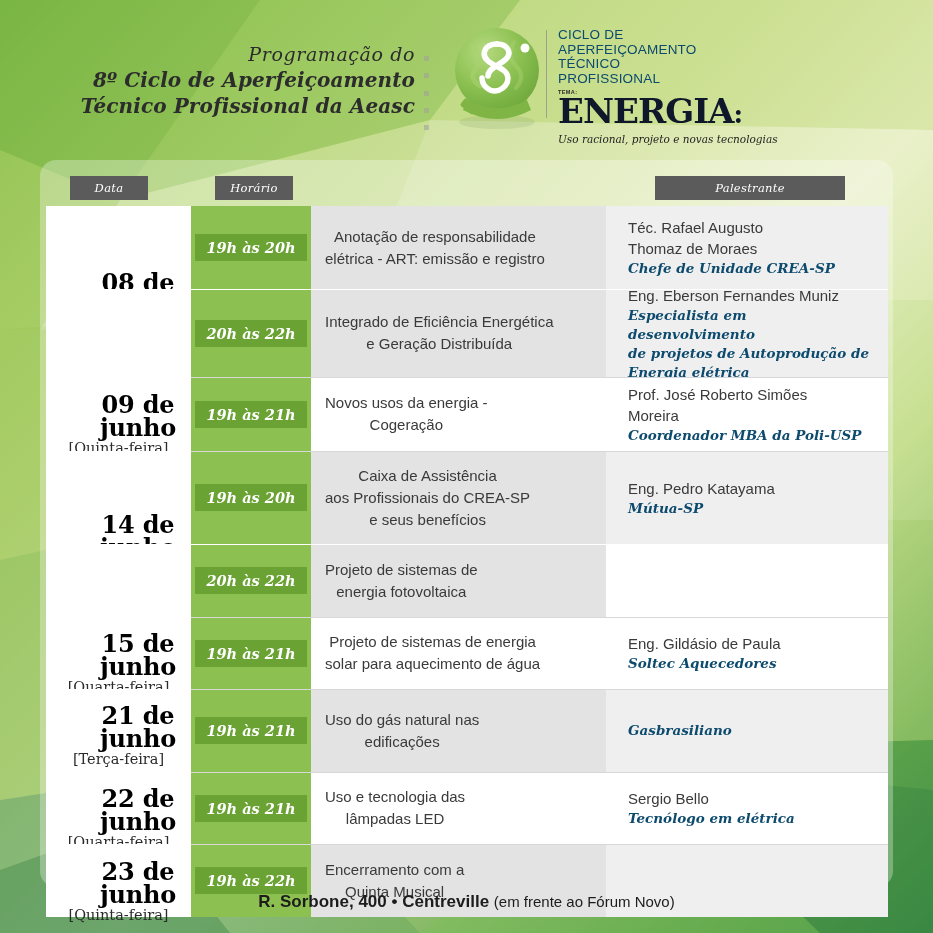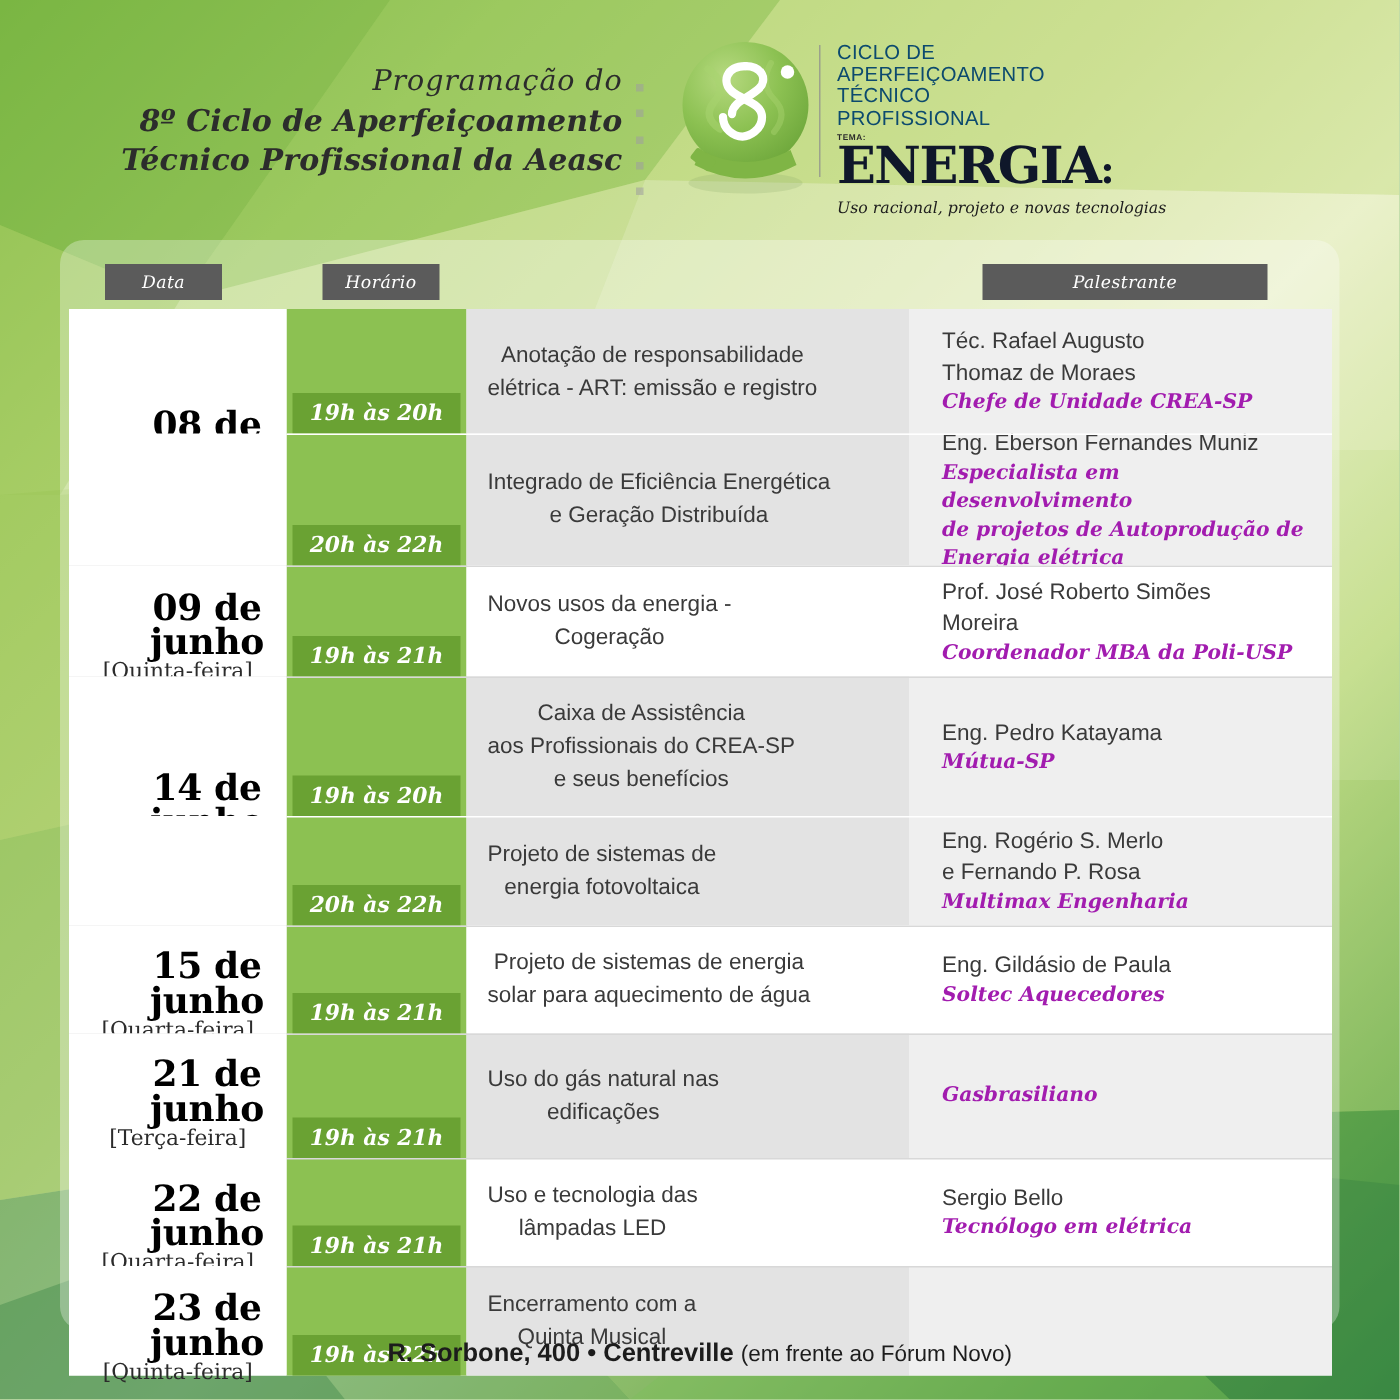--- a/index.html
+++ b/index.html
@@ -48,21 +48,21 @@
   
   #col-head{position:absolute;left:40px;top:176px;width:853px;height:26px;z-index:4;}
   .chead{position:absolute;top:0;height:24px;background:#5b5b5b;color:#fff;
          display:flex;align-items:center;justify-content:center;
          font-family:"DejaVu Serif",serif;font-style:italic;font-size:11.5px;letter-spacing:.3px;}
 
   
   #table{position:absolute;left:46px;top:206px;width:842px;z-index:4;background:#fff;}
   .trow{display:flex;align-items:stretch;position:relative;}
   .c-date{width:145px;flex:0 0 145px;background:#fff;position:relative;}
-  .c-time{width:120px;flex:0 0 120px;background:#8cc152;display:flex;align-items:flex-end;justify-content:center;}
+  .c-time{width:120px;flex:0 0 120px;background:#8cc152;display:flex;align-items:center;justify-content:center;}
   .c-tema{width:265px;flex:0 0 265px;padding:0 16px 0 14px;display:flex;align-items:center;}
   .c-pal{flex:1 1 auto;padding:0 14px 0 22px;display:flex;align-items:center;}
 
   .trow.alt .c-tema{background:#e3e3e3;}
   .trow.alt .c-pal{background:#efefef;}
   .trow:not(.alt) .c-tema,.trow:not(.alt) .c-pal{background:#fff;}
 
   .sep-date{position:absolute;left:0;right:0;top:0;height:1px;background:#d8d8d8;}
   .sep-full{position:absolute;left:145px;right:0;top:0;height:1px;background:#ffffff;}
 
@@ -70,21 +70,21 @@
     font-weight:700;font-size:14.5px;padding:5px 11px;line-height:17px;white-space:nowrap;}
 
   .date-wrap{position:absolute;left:0;right:0;text-align:center;}
   .date-main{font-family:"DejaVu Serif",serif;font-weight:700;font-size:24px;color:#000000;
     letter-spacing:-.2px;line-height:23px;padding-left:39px;}
   .date-sub{font-family:"DejaVu Serif",serif;font-size:14.5px;color:#2b2b2b;line-height:19px;}
 
   .tema-txt{font-family:"Liberation Sans",sans-serif;font-size:15px;line-height:22px;color:#3a3a3a;text-align:center;}
   .pal-name{font-family:"Liberation Sans",sans-serif;font-size:15px;line-height:21px;color:#3a3a3a;}
   .pal-role{font-family:"DejaVu Serif",serif;font-weight:700;font-size:13.5px;line-height:19px;
-    color:#a21caf;font-style:italic;}
+    color:#0c4a6e;font-style:italic;}
 
   
   #footer{position:absolute;left:0;top:892px;width:933px;text-align:center;z-index:4;}
   #footer .f-main{font-family:"Liberation Sans",sans-serif;font-weight:700;font-size:17px;color:#1c1c1c;}
   #footer .f-sub{font-family:"Liberation Sans",sans-serif;font-size:15px;color:#1c1c1c;font-weight:400;}
 </style>
 </head>
 <body>
 
 <div id="bg">
@@ -267,27 +267,20 @@
       <div class="c-date"></div>
       <div class="c-time">
         <span class="time-badge">20h às 22h</span>
       </div>
       <div class="c-tema">
         <div class="tema-txt">
           <div>Projeto de sistemas de</div>
           <div>energia fotovoltaica</div>
         </div>
       </div>
-      <div class="c-pal">
-        <div>
-          <div class="pal-name">Eng. Rogério S. Merlo</div>
-          <div class="pal-name">e Fernando P. Rosa</div>
-          <div class="pal-role">Multimax Engenharia</div>
-        </div>
-      </div>
     </div>
     <div class="trow" style="height: 72px;">
       <div class="sep-date"></div>
       <div class="c-date">
         <div class="date-wrap" style="top: 15px;">
           <div class="date-main">15 de junho</div>
           <div class="date-sub">[Quarta-feira]</div>
         </div>
       </div>
       <div class="c-time">

